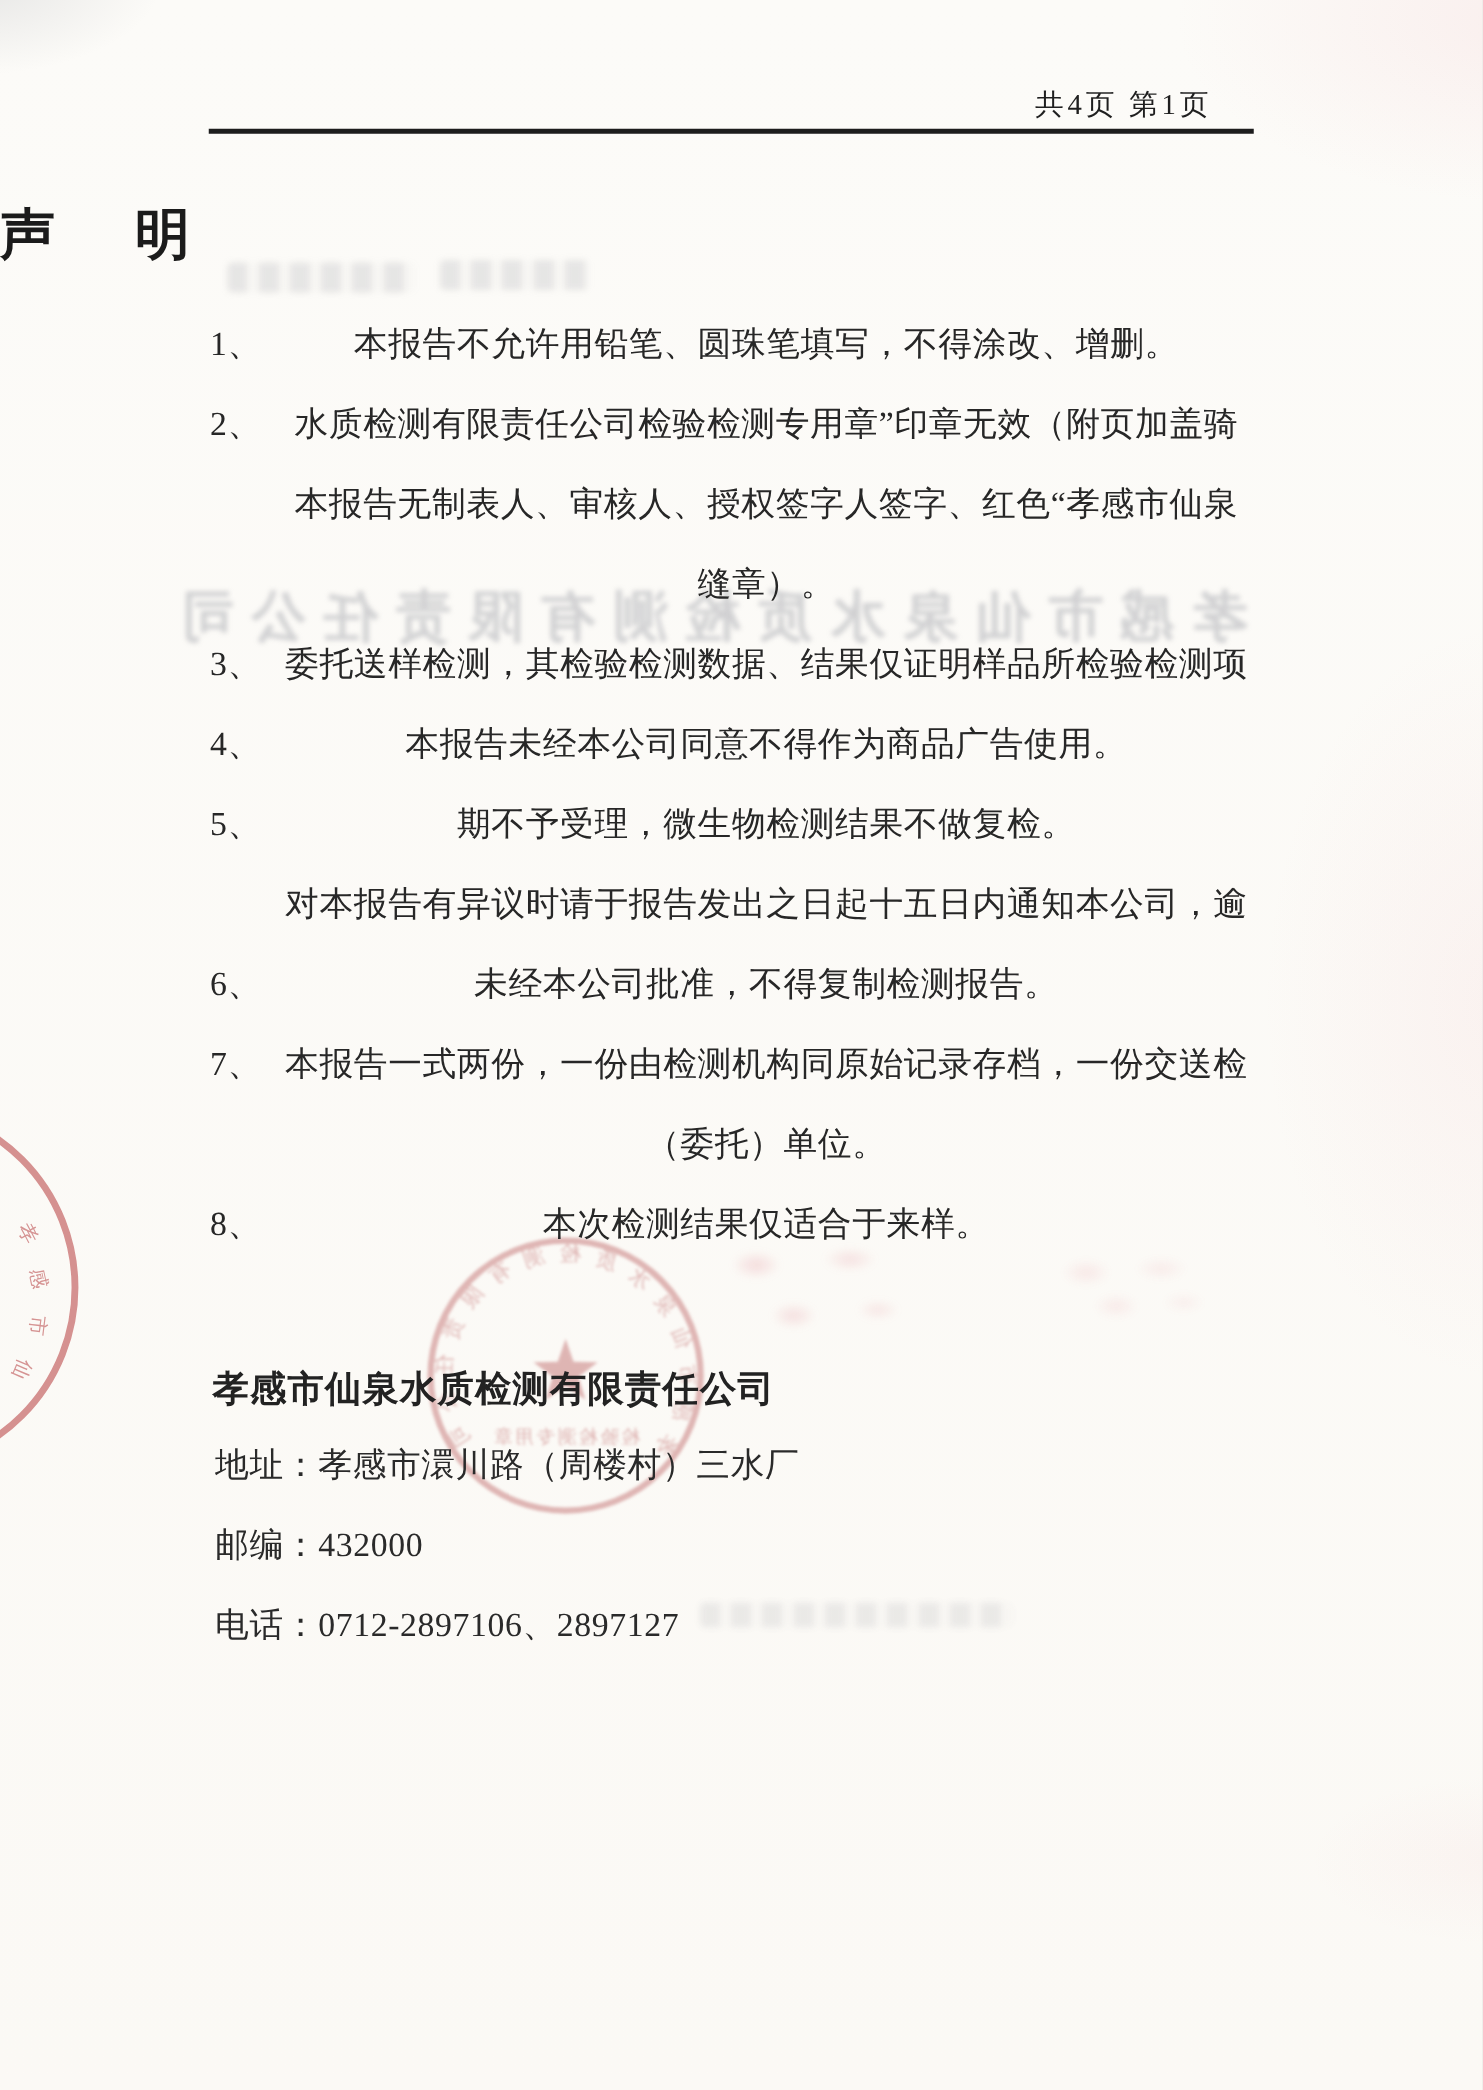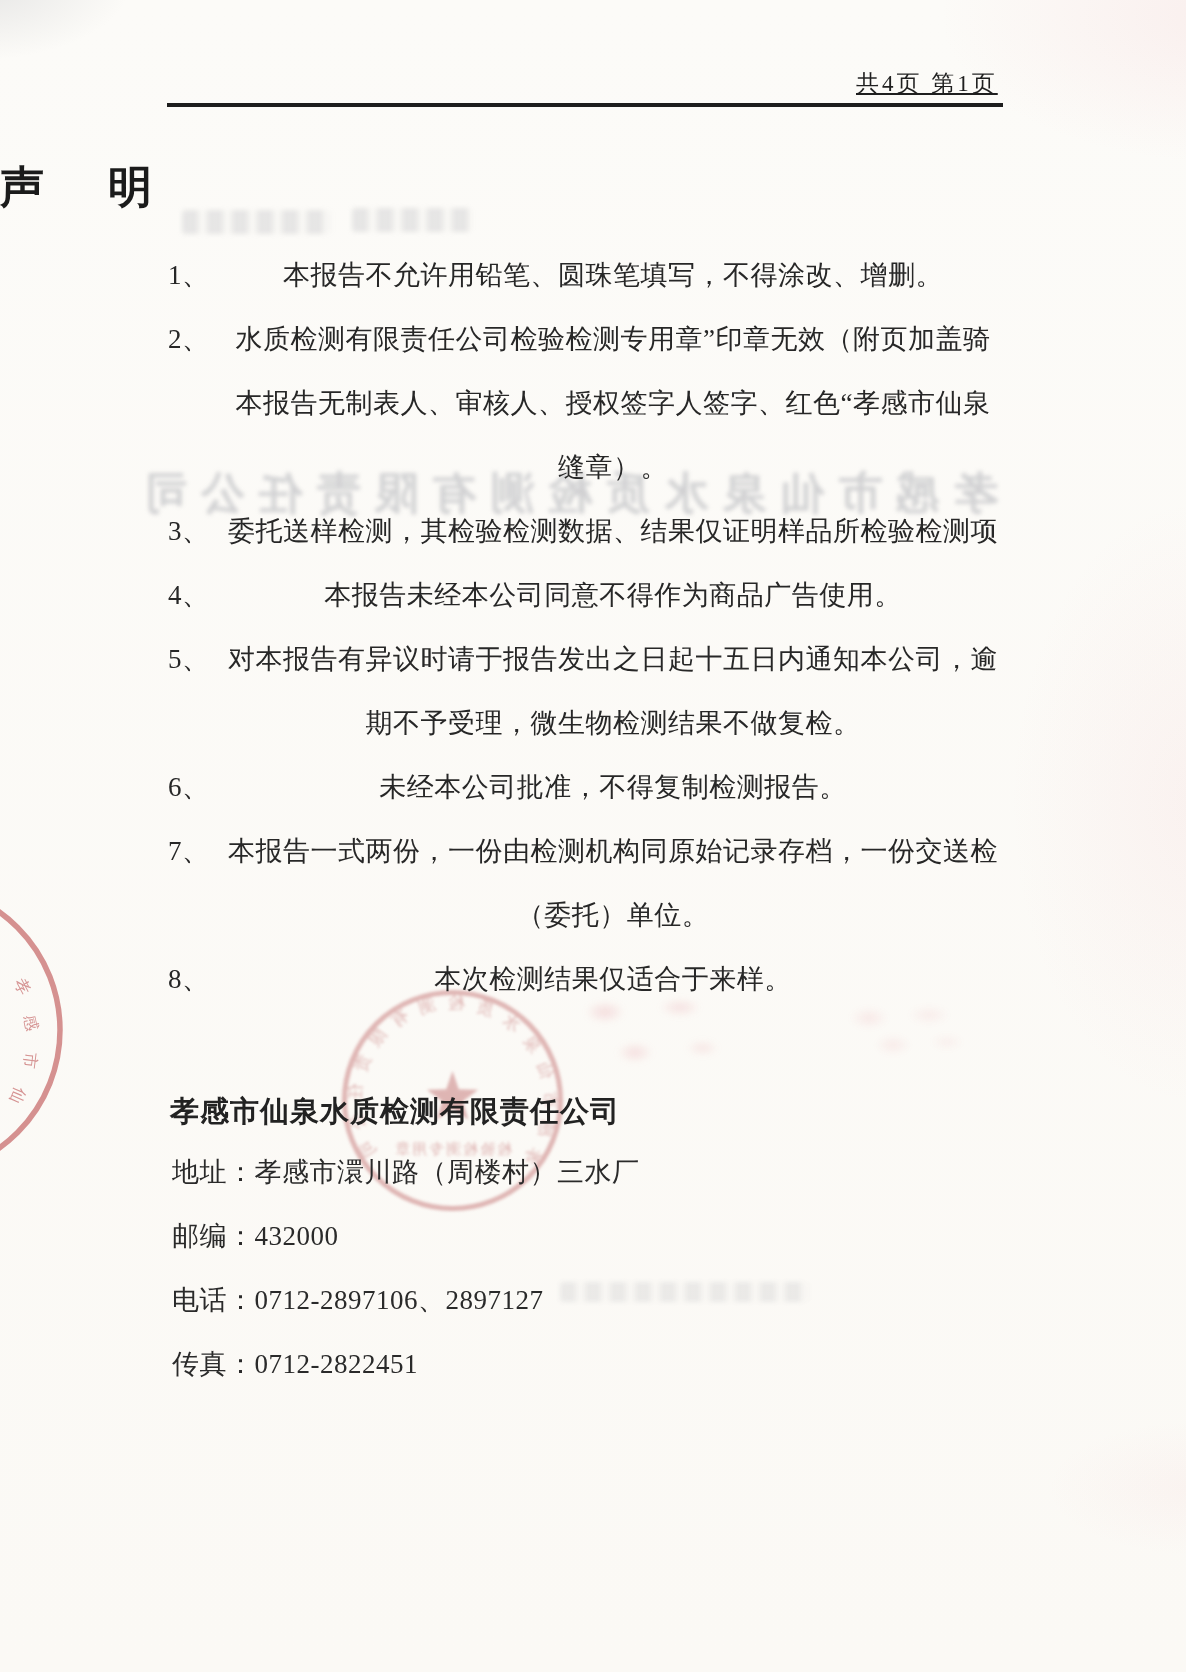--- a/index.html
+++ b/index.html
@@ -12,22 +12,22 @@
     font-family:"Liberation Serif","DejaVu Serif",serif;
     background:
       radial-gradient(420px 210px at 104% 1%, rgba(236,168,176,.15), transparent 70%),
       radial-gradient(260px 420px at 101% 48%, rgba(236,168,176,.10), transparent 72%),
       radial-gradient(220px 110px at -2% -1%, rgba(150,152,158,.22), transparent 70%),
       radial-gradient(200px 90px at 101% 89%, rgba(236,168,176,.08), transparent 75%),
       linear-gradient(#fcfbf8,#fbf9f5);
   }
   
   .pagination{
-    position:absolute;top:68px;left:856px;
-    font-size:23px;letter-spacing:3px;color:#1f1f1f;text-decoration:underline;
+    position:absolute;top:68px;left:828px;
+    font-size:23px;letter-spacing:3px;color:#1f1f1f;
   }
   .rule{
     position:absolute;top:103px;left:167px;width:836px;height:4px;
     background:#1d1d1d;
   }
   
   .title{
     position:absolute;top:158px;left:0;width:1170px;text-align:left;
     font-family:"Liberation Sans","DejaVu Sans",sans-serif;
     font-size:44px;font-weight:700;letter-spacing:10px;color:#1b1b1b;
@@ -155,22 +155,22 @@
     <div class="item">
       <span class="num">4、</span>
       <span class="txt">
         <span class="line">本报告未经本公司同意不得作为商品广告使用。</span>
       </span>
     </div>
 
     <div class="item">
       <span class="num">5、</span>
       <span class="txt">
+        <span class="line">期不予受理，微生物检测结果不做复检。</span>
         <span class="line">对本报告有异议时请于报告发出之日起十五日内通知本公司，逾</span>
-        <span class="line">期不予受理，微生物检测结果不做复检。</span>
       </span>
     </div>
 
     <div class="item">
       <span class="num">6、</span>
       <span class="txt">
         <span class="line">未经本公司批准，不得复制检测报告。</span>
       </span>
     </div>
 
@@ -189,16 +189,15 @@
       </span>
     </div>
 
   </div>
 
   <div class="company-name">孝感市仙泉水质检测有限责任公司</div>
   <div class="company-info">
     <span class="line">地址：孝感市澴川路（周楼村）三水厂</span>
     <span class="line">邮编：432000</span>
     <span class="line">电话：0712-2897106、2897127</span>
-    <span class="line">传真：0712-2822451</span>
   </div>
 
 </div>
 
 </body></html>

